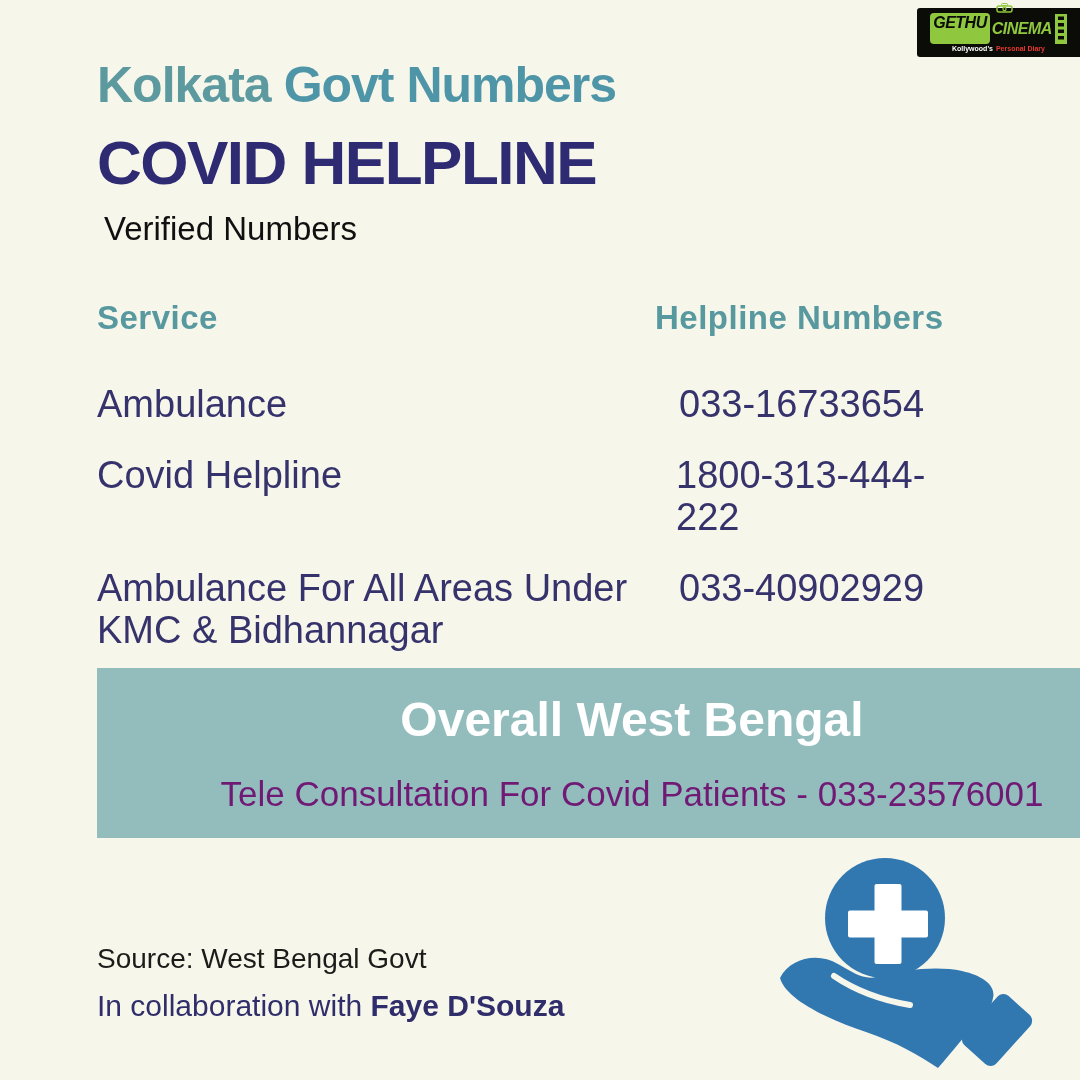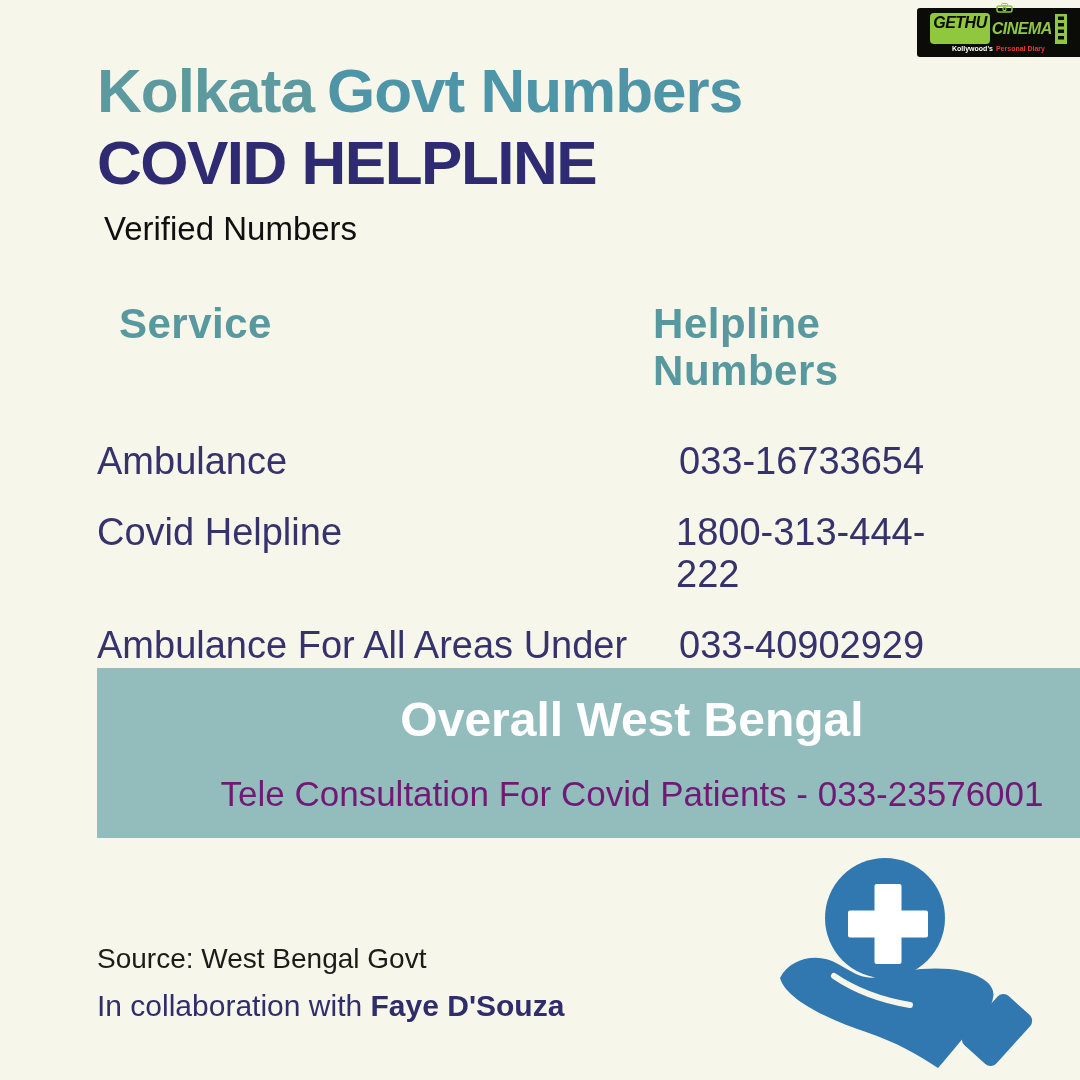--- a/index.html
+++ b/index.html
@@ -39,39 +39,39 @@
   .logo-tagline {
     font-size:7px; font-weight:bold; line-height:1;
     display:flex; gap:3px; align-items:center;
   }
   .tagline-prefix { color:#ffffff; }
   .tagline-suffix { color:#e8392f; }
 
   
   .title-line1 {
     position:absolute; left:97px; top:60px;
-    font-size:62px; font-weight:bold; line-height:1;
+    font-size:50px; font-weight:bold; line-height:1;
     letter-spacing:-1px; margin:0;
   }
   .t-accent { color:#5d9aa0; }
   .t-rest   { color:#4f95a8; margin-left:13px; }
   .title-line2 {
     position:absolute; left:97px; top:132px;
     font-size:62px; font-weight:bold; line-height:1;
     letter-spacing:-1.5px; color:#2e2b72; margin:0;
   }
   .verified {
     position:absolute; left:104px; top:212px;
     font-size:33px; color:#101010; line-height:1;
   }
 
   
   .table { position:absolute; left:97px; top:300px; width:890px; }
   .thead { display:flex; margin-bottom:46px; line-height:1.12; }
-  .th { font-weight:bold; color:#58989f; font-size:42px; letter-spacing:0.5px;margin-left:22px; }
+  .th { font-weight:bold; color:#58989f; font-size:33px; letter-spacing:0.5px; }
   .col-service { width:558px; padding-right:20px; box-sizing:border-box; }
   .trow { display:flex; margin-bottom:28px; font-size:38px; color:#36326b; line-height:1.12;gap:24px; }
 
   
   .banner {
     position:absolute; left:97px; top:668px;
     width:1070px; height:170px;
     background:#93bdbd; text-align:center;
   }
   .banner-title {

